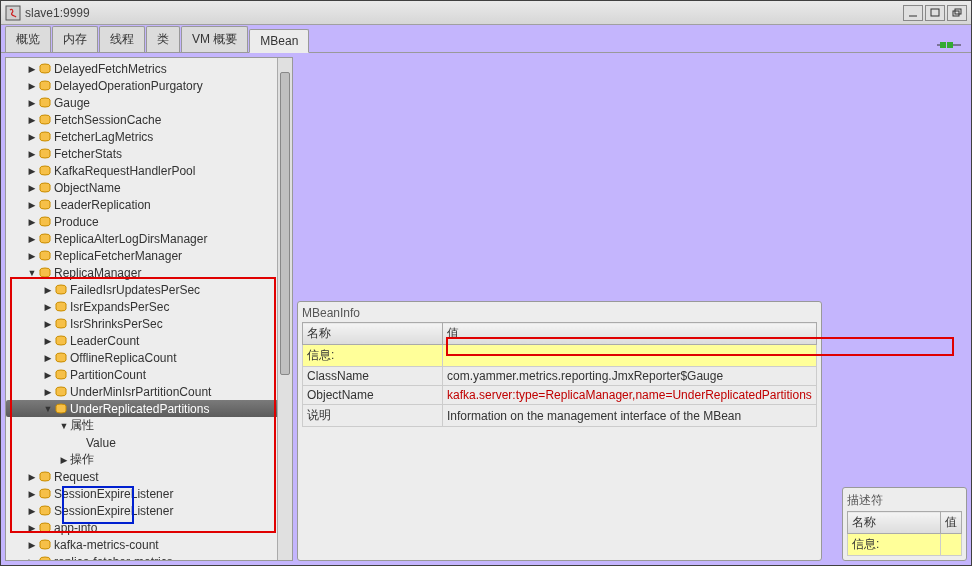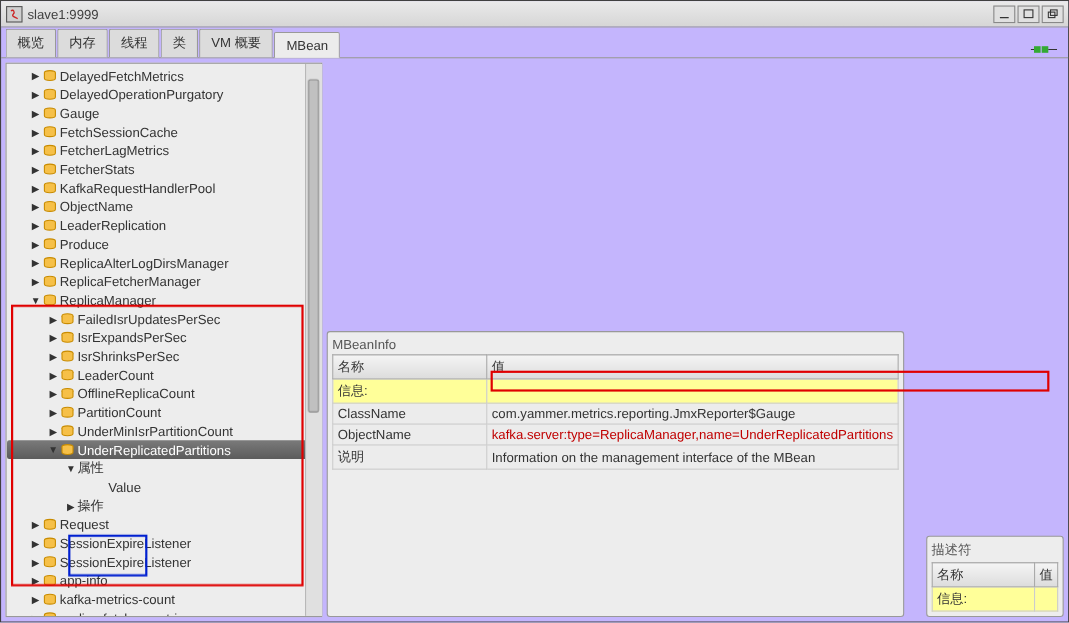--- a/index.html
+++ b/index.html
@@ -256,21 +256,21 @@
             <span class="pkg-icon"><svg viewBox="0 0 14 12">
                 <ellipse cx="7" cy="3" rx="5" ry="2" fill="#f6c048" stroke="#c98c00"></ellipse>
                 <path d="M2 3 v5 a5 2 0 0 0 10 0 V3" fill="#f6c048" stroke="#c98c00"></path>
               </svg></span>
             <span>UnderReplicatedPartitions</span>
           </div>
           <div class="tree-node" style="padding-left: 52px;">
             <span class="toggle">▼</span>
             <span>属性</span>
           </div>
-          <div class="tree-node" style="padding-left: 68px; margin-left: 12px;">
+          <div class="tree-node" style="padding-left: 68px;">
             <span class="toggle"></span>
             <span>Value</span>
           </div>
           <div class="tree-node" style="padding-left: 52px;">
             <span class="toggle">▶</span>
             <span>操作</span>
           </div>
           <div class="tree-node" style="padding-left: 20px;">
             <span class="toggle">▶</span>
             <span class="pkg-icon"><svg viewBox="0 0 14 12">

